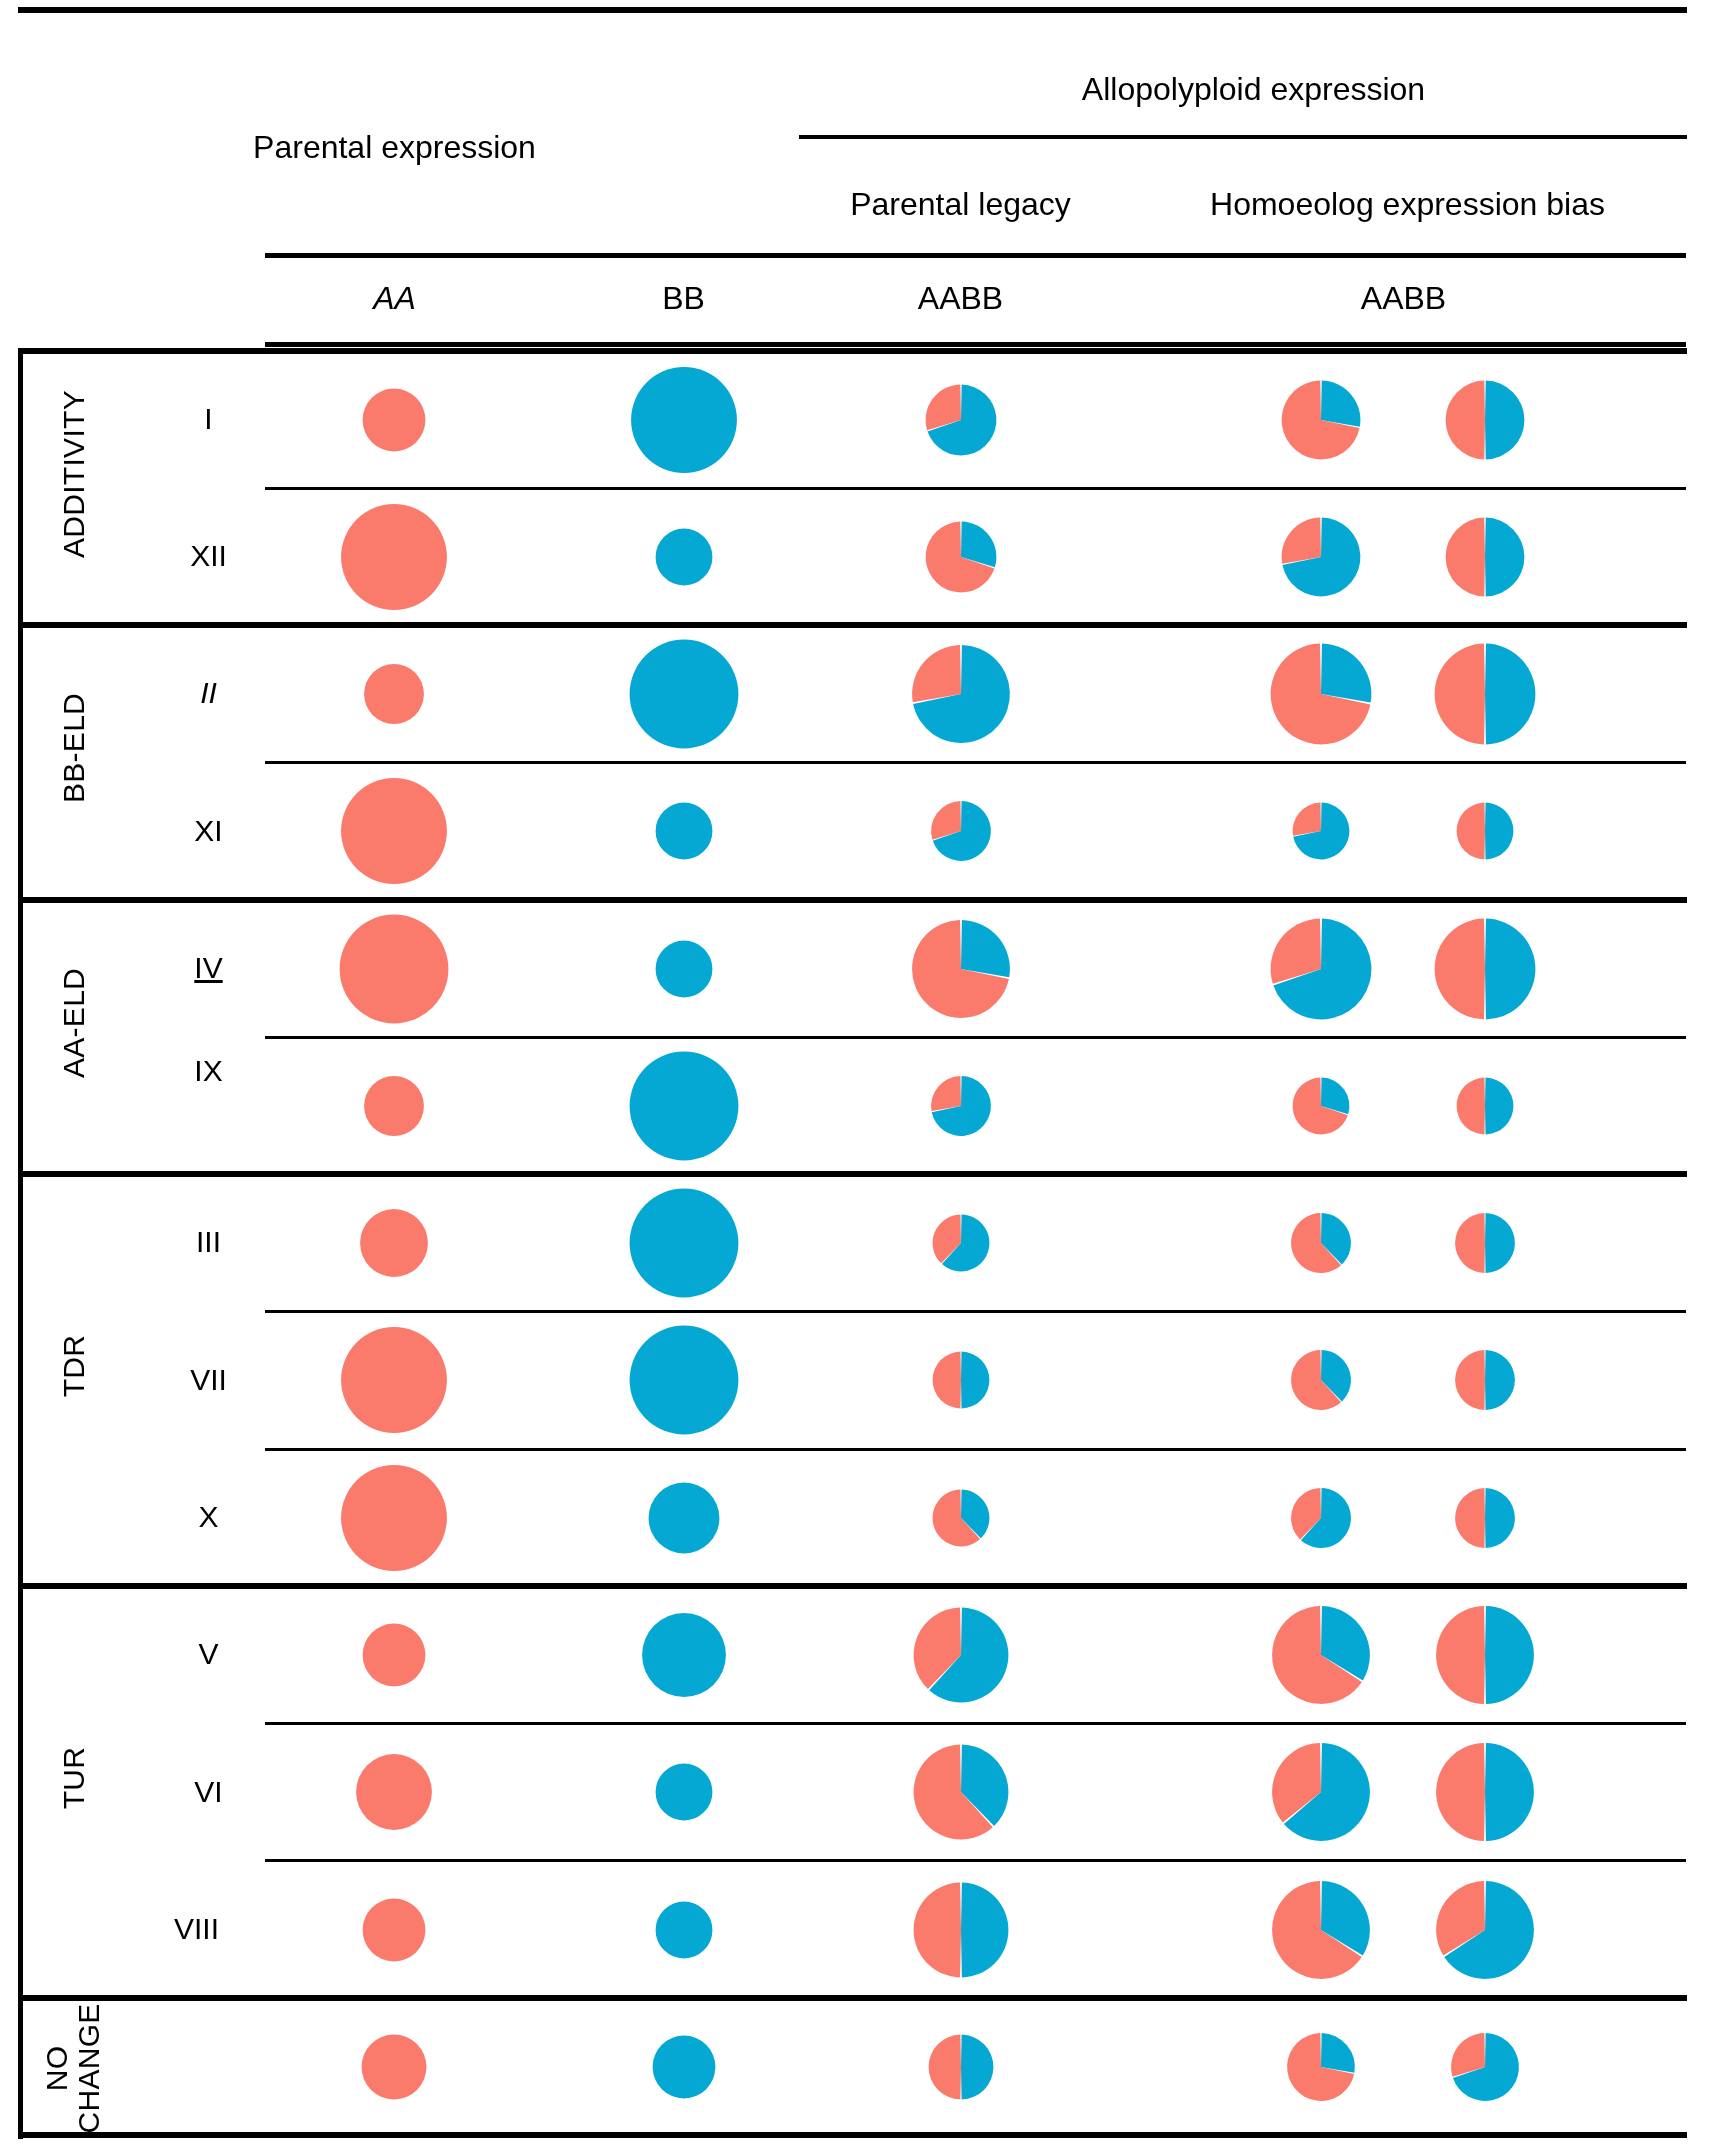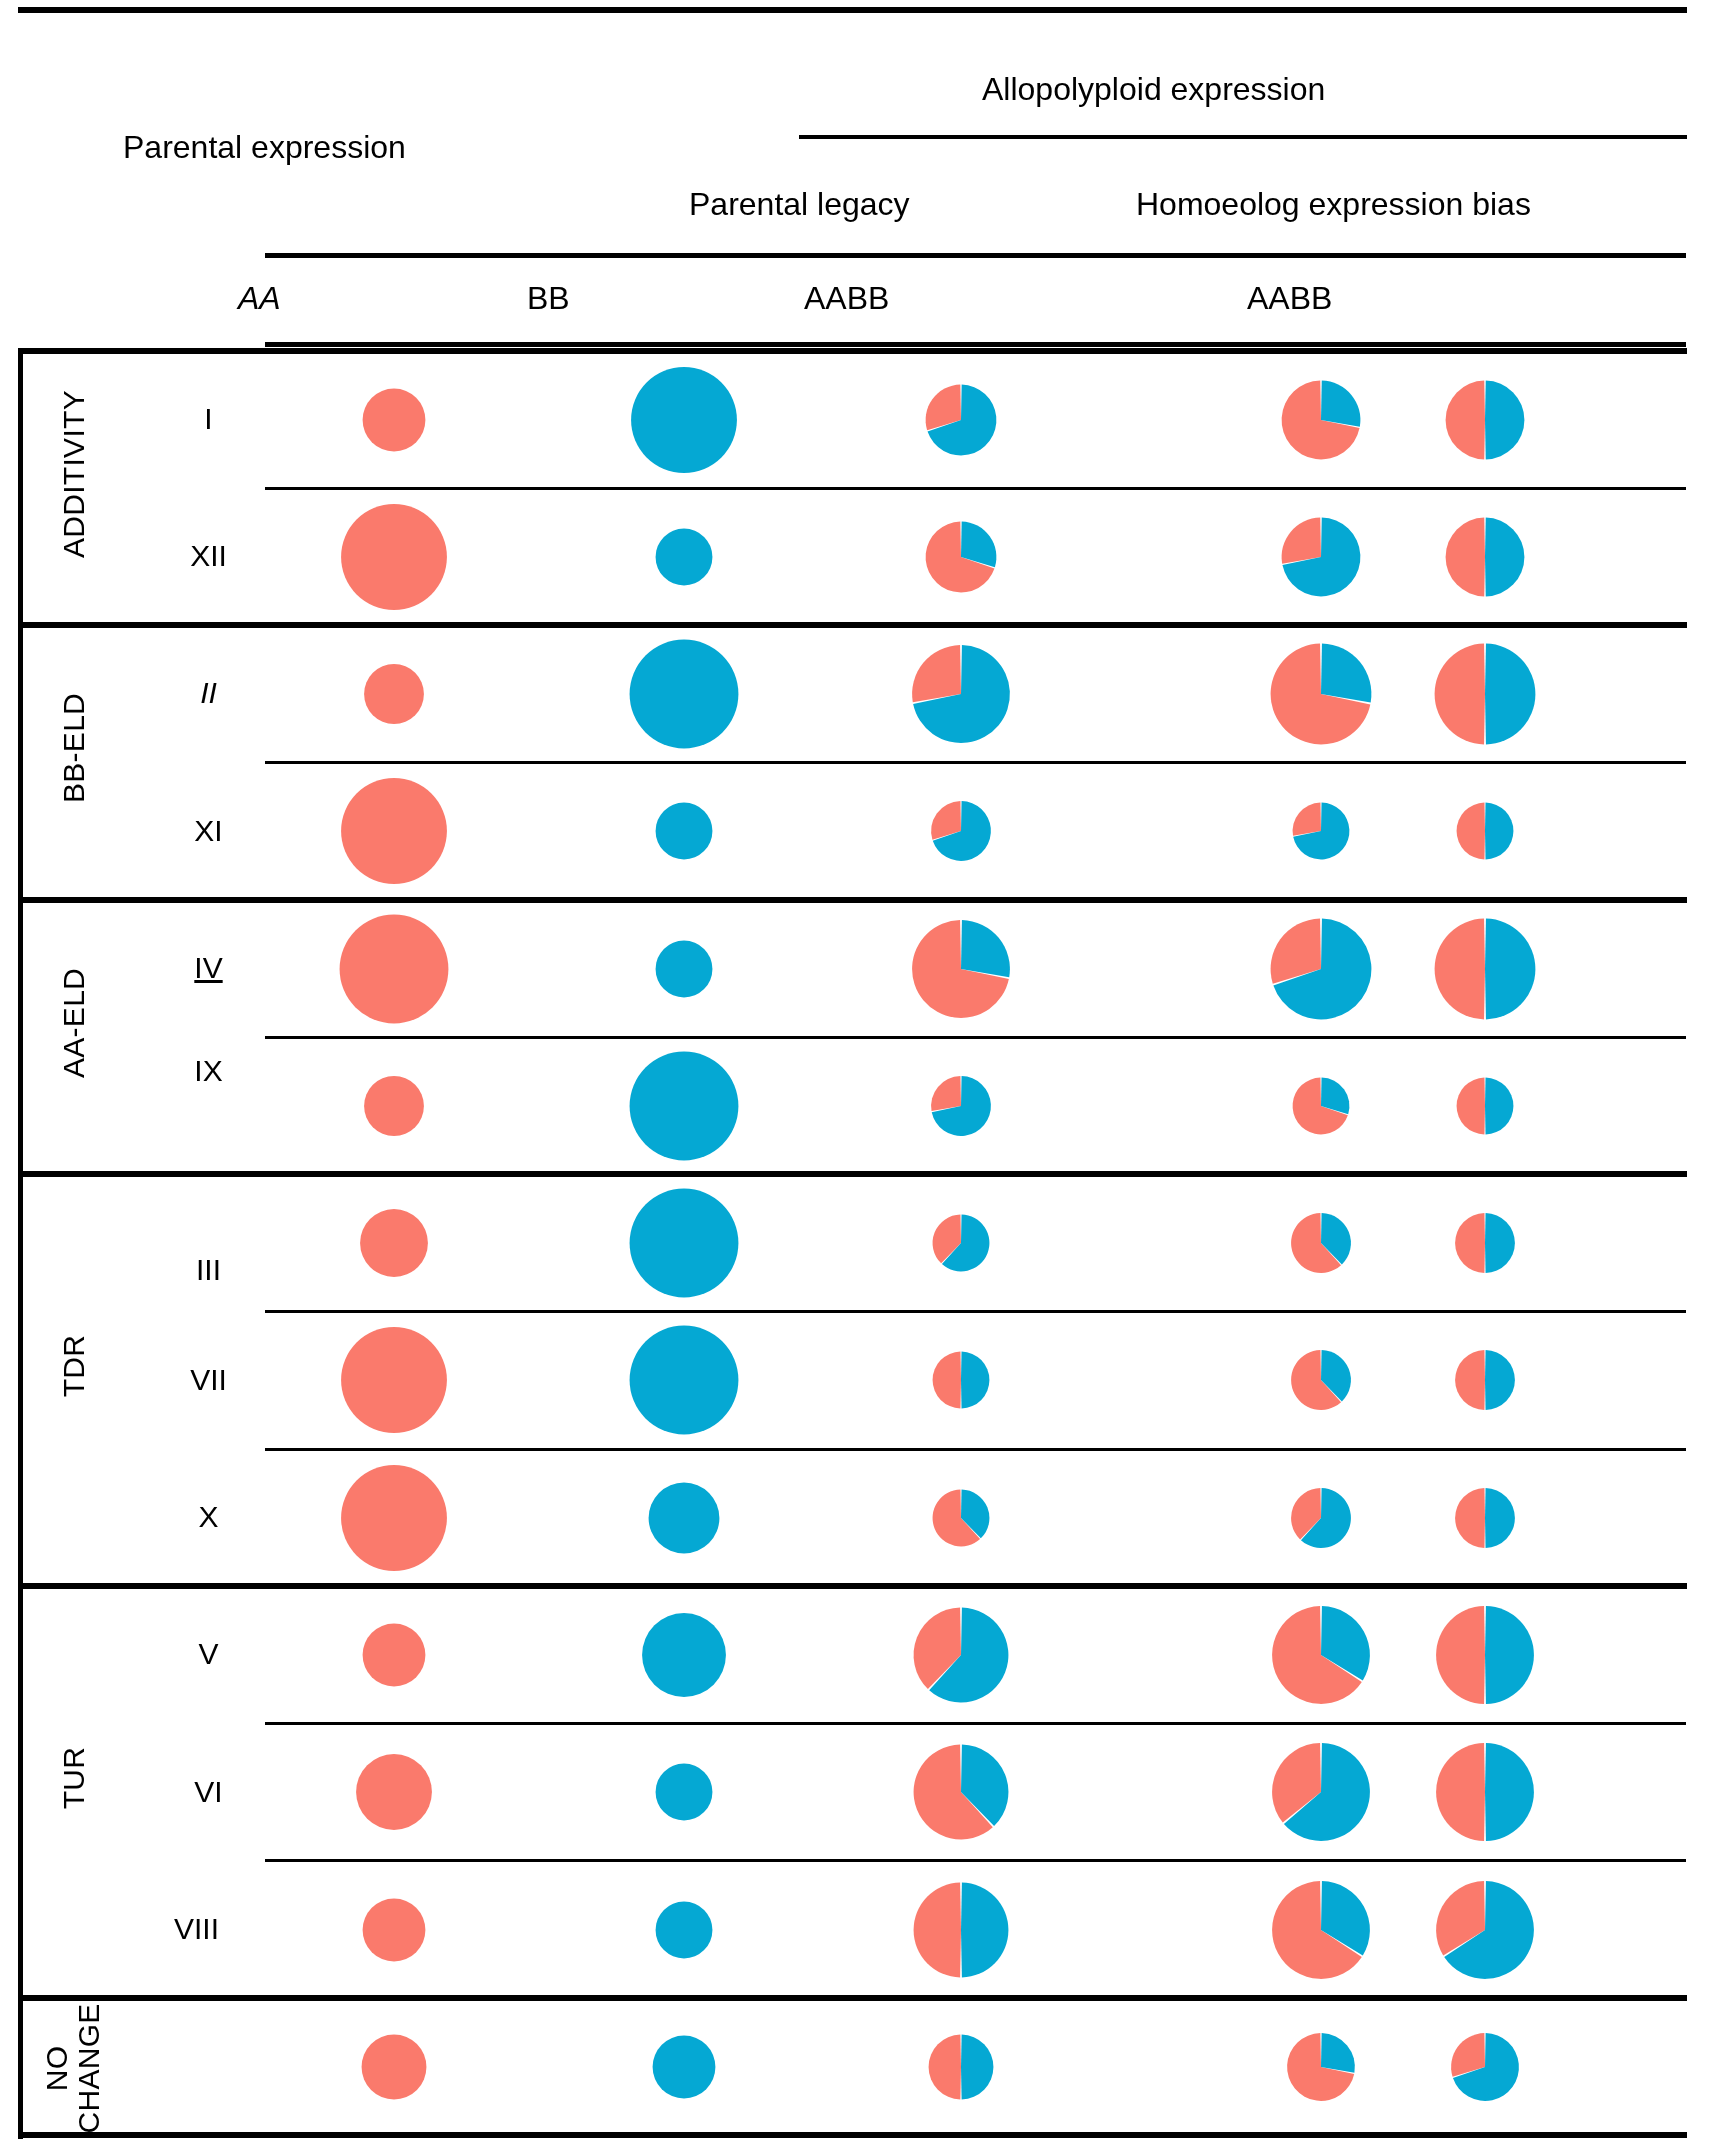--- a/index.html
+++ b/index.html
@@ -4,21 +4,21 @@
 <style>
   html,body{margin:0;padding:0;background:#fff;}
   body{width:1735px;height:2151px;font-family:"Liberation Sans",sans-serif;color:#000;position:relative;overflow:hidden;}
 
   .fig{position:absolute;left:0;top:0;width:1735px;height:2151px;}
 
   
   .rule{position:absolute;background:#000;}
 
   
-  .hdr-label{position:absolute;font-size:32px;line-height:1;white-space:nowrap;text-align:left;}
+  .hdr-label{position:absolute;font-size:32px;line-height:1;white-space:nowrap;text-align:center;}
 
   
   .grp{position:absolute;font-size:30px;letter-spacing:0.3px;white-space:nowrap;
        transform-origin:center center;transform:rotate(-90deg);text-align:center;}
   .grp.two{line-height:1.08;}
 
   
   .roman{position:absolute;font-size:30px;text-align:center;white-space:nowrap;}
 
   
@@ -68,21 +68,21 @@
       <div class="rule" style="left: 265px; top: 1310px; width: 1421px; height: 3.1px; background: rgb(0, 0, 0);"></div>
       <div class="rule" style="left: 265px; top: 1448px; width: 1421px; height: 3.1px; background: rgb(0, 0, 0);"></div>
       <div class="rule" style="left: 265px; top: 1722px; width: 1421px; height: 3.1px; background: rgb(0, 0, 0);"></div>
       <div class="rule" style="left: 265px; top: 1859px; width: 1421px; height: 3.1px; background: rgb(0, 0, 0);"></div>
       <div class="roman" style="left: 104px; top: 402px; width: 209px;">I</div>
       <div class="roman" style="left: 104px; top: 539px; width: 209px;">XII</div>
       <div class="roman" style="left: 104px; top: 676px; width: 209px; font-style: italic;">II</div>
       <div class="roman" style="left: 104px; top: 814px; width: 209px;">XI</div>
       <div class="roman" style="left: 104px; top: 951px; width: 209px; text-decoration: underline;">IV</div>
       <div class="roman" style="left: 104px; top: 1054px; width: 209px;">IX</div>
-      <div class="roman" style="left: 104px; top: 1225px; width: 209px; margin-top: 28px;">III</div>
+      <div class="roman" style="left: 104px; top: 1225px; width: 209px;">III</div>
       <div class="roman" style="left: 104px; top: 1363px; width: 209px;">VII</div>
       <div class="roman" style="left: 104px; top: 1500px; width: 209px;">X</div>
       <div class="roman" style="left: 104px; top: 1637px; width: 209px;">V</div>
       <div class="roman" style="left: 104px; top: 1775px; width: 209px;">VI</div>
       <div class="roman" style="left: 92px; top: 1912px; width: 209px;">VIII</div>
       <div class="glyph" style="left: 394px; top: 420px; width: 67px; height: 67px;">
         <svg width="67" height="67" viewBox="0 0 127.60000000000001 127.60000000000001">
           <circle cx="63.800000000000004" cy="63.800000000000004" r="59.800000000000004" fill="#FA7A6C"></circle>
         </svg>
       </div>

